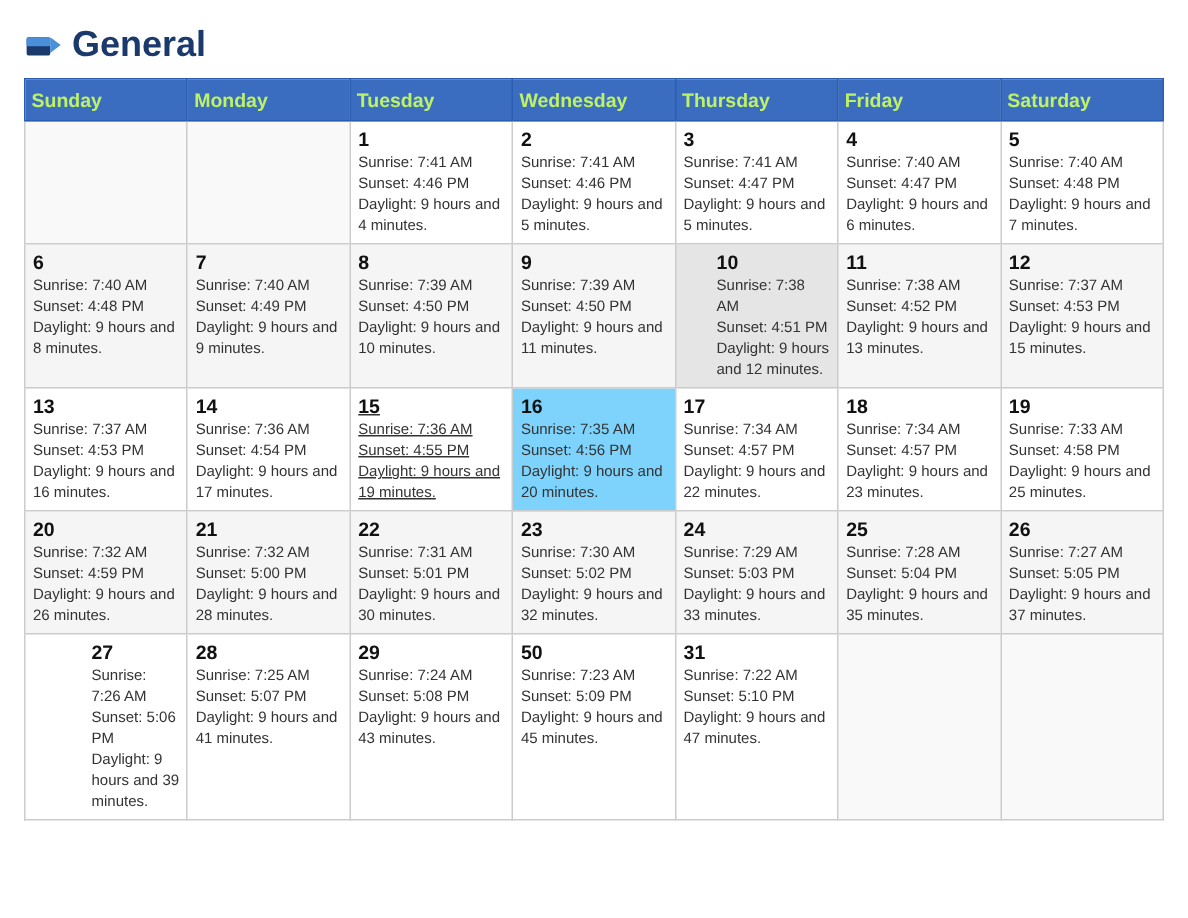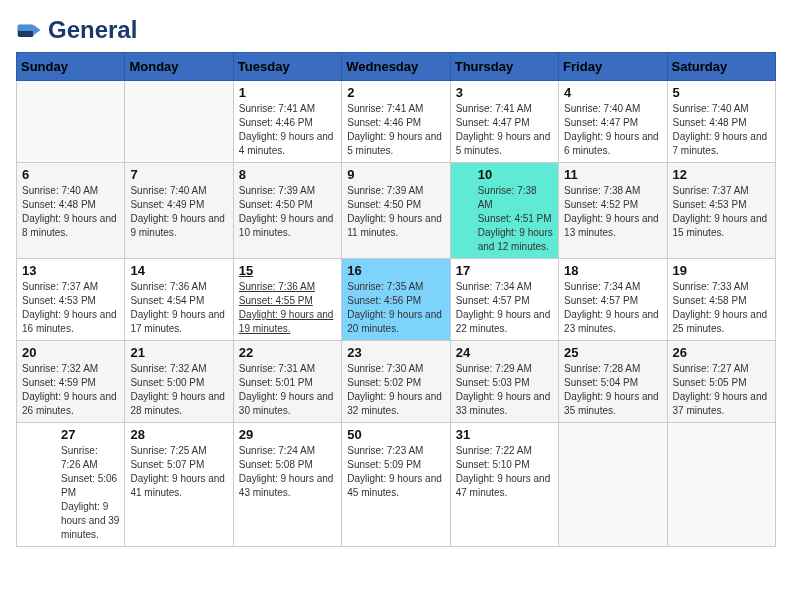--- a/index.html
+++ b/index.html
@@ -47,21 +47,21 @@
       font-size: 15px;
       color: #333;
     }
     .calendar {
       width: 100%;
       border-collapse: collapse;
       border: 1px solid #ccc;
     }
     .calendar th {
       background: #3a6cbf;
-      color: #000000;
+      color: #bef264;
       font-size: 13px;
       font-weight: bold;
       padding: 6px 4px;
       text-align: left;
       border: 1px solid #2a5caf;
     }
     .calendar td {
       vertical-align: top;
       border: 1px solid #ccc;
       padding: 4px 5px;
@@ -160,21 +160,21 @@
           <div class="day-info">Sunrise: 7:40 AM<br>Sunset: 4:49 PM<br>Daylight: 9 hours and 9 minutes.</div>
         </td>
         <td style="background: rgb(245, 245, 245);">
           <span class="day-number">8</span>
           <div class="day-info">Sunrise: 7:39 AM<br>Sunset: 4:50 PM<br>Daylight: 9 hours and 10 minutes.</div>
         </td>
         <td style="background: rgb(245, 245, 245);">
           <span class="day-number">9</span>
           <div class="day-info">Sunrise: 7:39 AM<br>Sunset: 4:50 PM<br>Daylight: 9 hours and 11 minutes.</div>
         </td>
-        <td style="background: #5eead4; padding-left: 27px;">
+        <td style="background: #e5e5e5; padding-left: 27px;">
           <span class="day-number">10</span>
           <div class="day-info">Sunrise: 7:38 AM<br>Sunset: 4:51 PM<br>Daylight: 9 hours and 12 minutes.</div>
         </td>
         <td style="background: rgb(245, 245, 245);">
           <span class="day-number">11</span>
           <div class="day-info">Sunrise: 7:38 AM<br>Sunset: 4:52 PM<br>Daylight: 9 hours and 13 minutes.</div>
         </td>
         <td style="background: rgb(245, 245, 245);">
           <span class="day-number">12</span>
           <div class="day-info">Sunrise: 7:37 AM<br>Sunset: 4:53 PM<br>Daylight: 9 hours and 15 minutes.</div>

